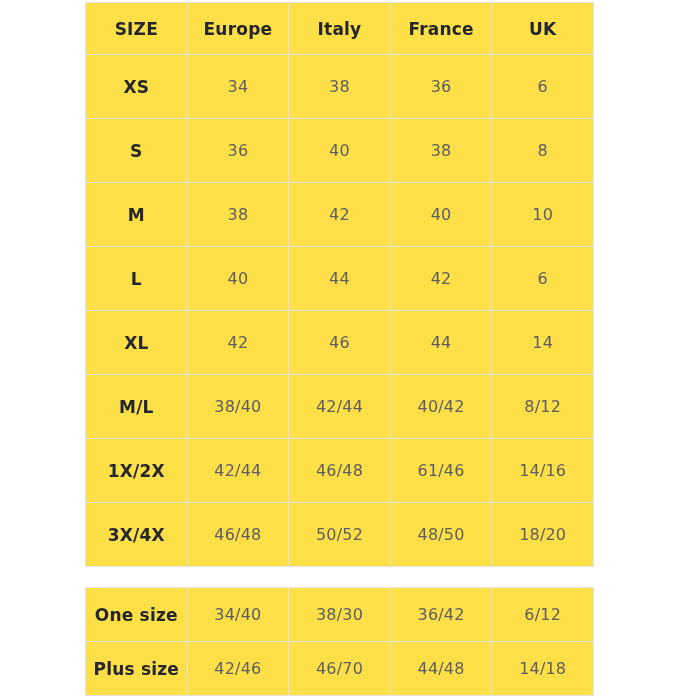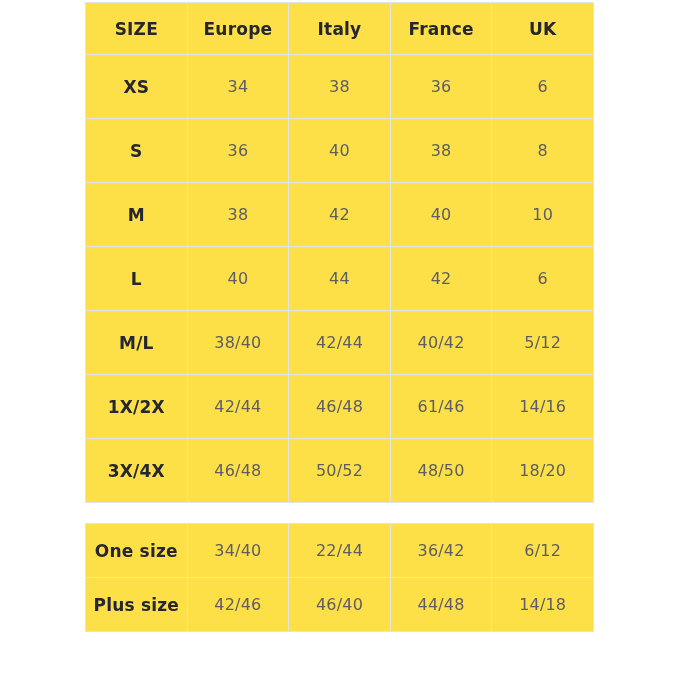--- a/index.html
+++ b/index.html
@@ -85,25 +85,32 @@
         <td>10</td>
       </tr>
       <tr>
         <th>L</th>
         <td>40</td>
         <td>44</td>
         <td>42</td>
         <td>6</td>
       </tr>
       <tr>
+        <th>XL</th>
+        <td>42</td>
+        <td>46</td>
+        <td>44</td>
+        <td>14</td>
+      </tr>
+      <tr>
         <th>M/L</th>
         <td>38/40</td>
         <td>42/44</td>
         <td>40/42</td>
-        <td>5/12</td>
+        <td>8/12</td>
       </tr>
       <tr>
         <th>1X/2X</th>
         <td>42/44</td>
         <td>46/48</td>
         <td>61/46</td>
         <td>14/16</td>
       </tr>
       <tr>
         <th>3X/4X</th>
@@ -113,27 +120,27 @@
         <td>18/20</td>
       </tr>
     </tbody>
   </table>
 
   <table class="size-table special">
     <tbody>
       <tr>
         <th>One size</th>
         <td>34/40</td>
-        <td>22/44</td>
+        <td>38/30</td>
         <td>36/42</td>
         <td>6/12</td>
       </tr>
       <tr>
         <th>Plus size</th>
         <td>42/46</td>
-        <td>46/40</td>
+        <td>46/70</td>
         <td>44/48</td>
         <td>14/18</td>
       </tr>
     </tbody>
   </table>
 
 </div>
 
 </body></html>

